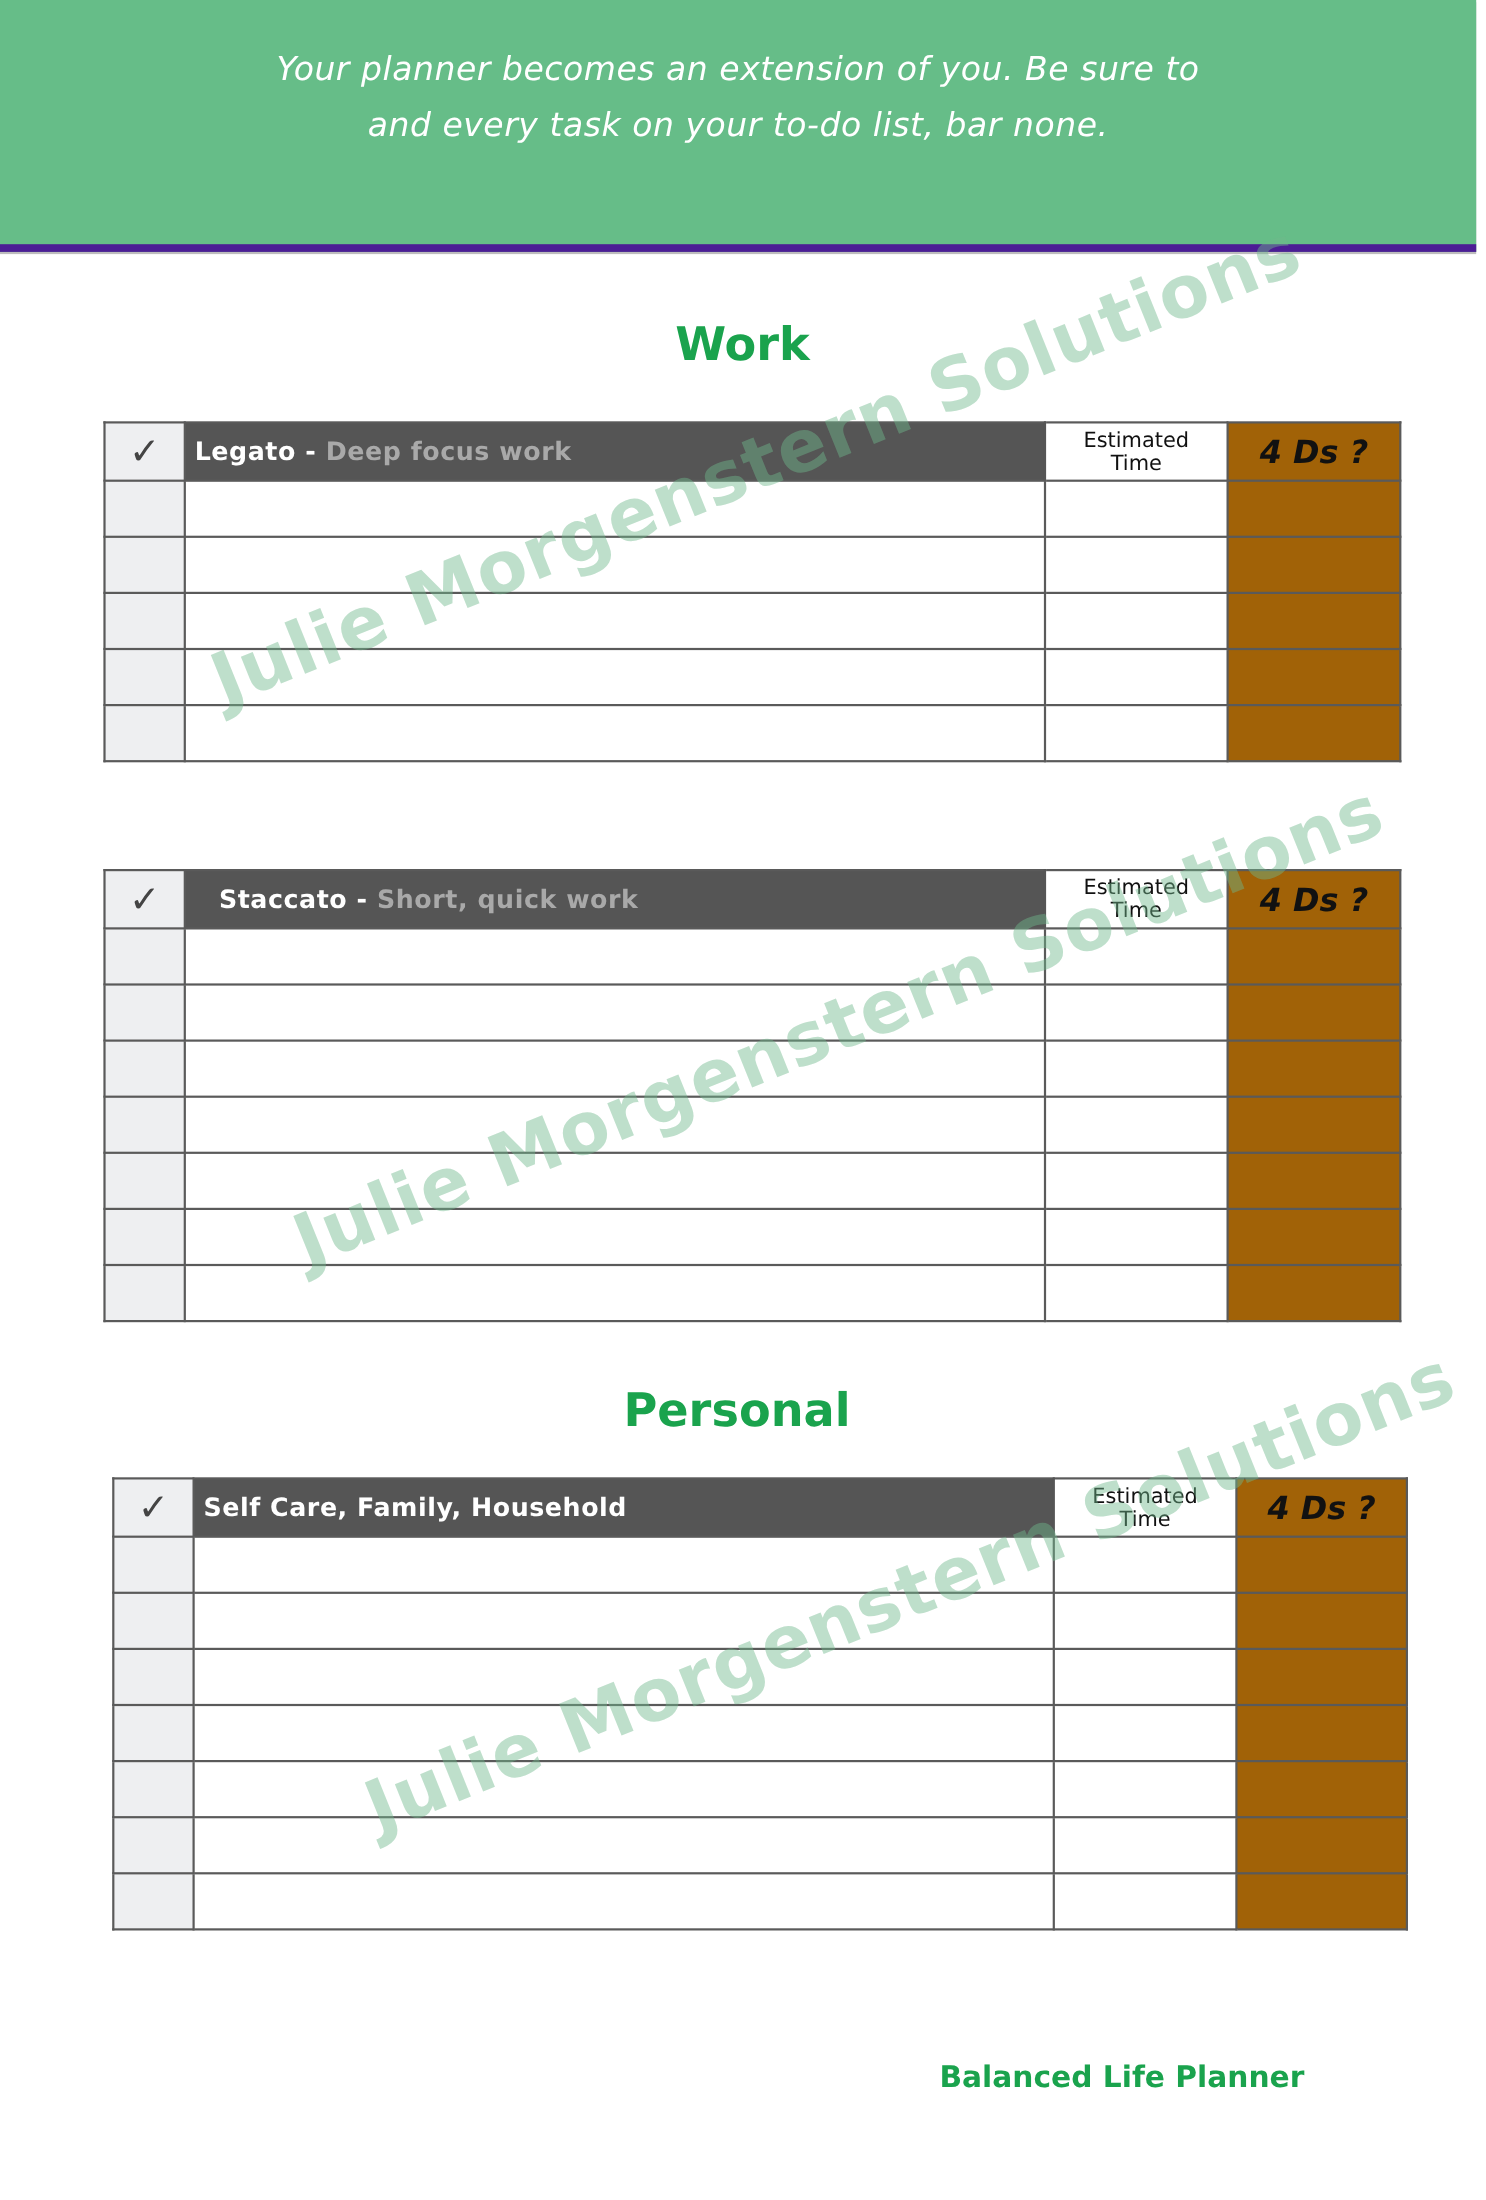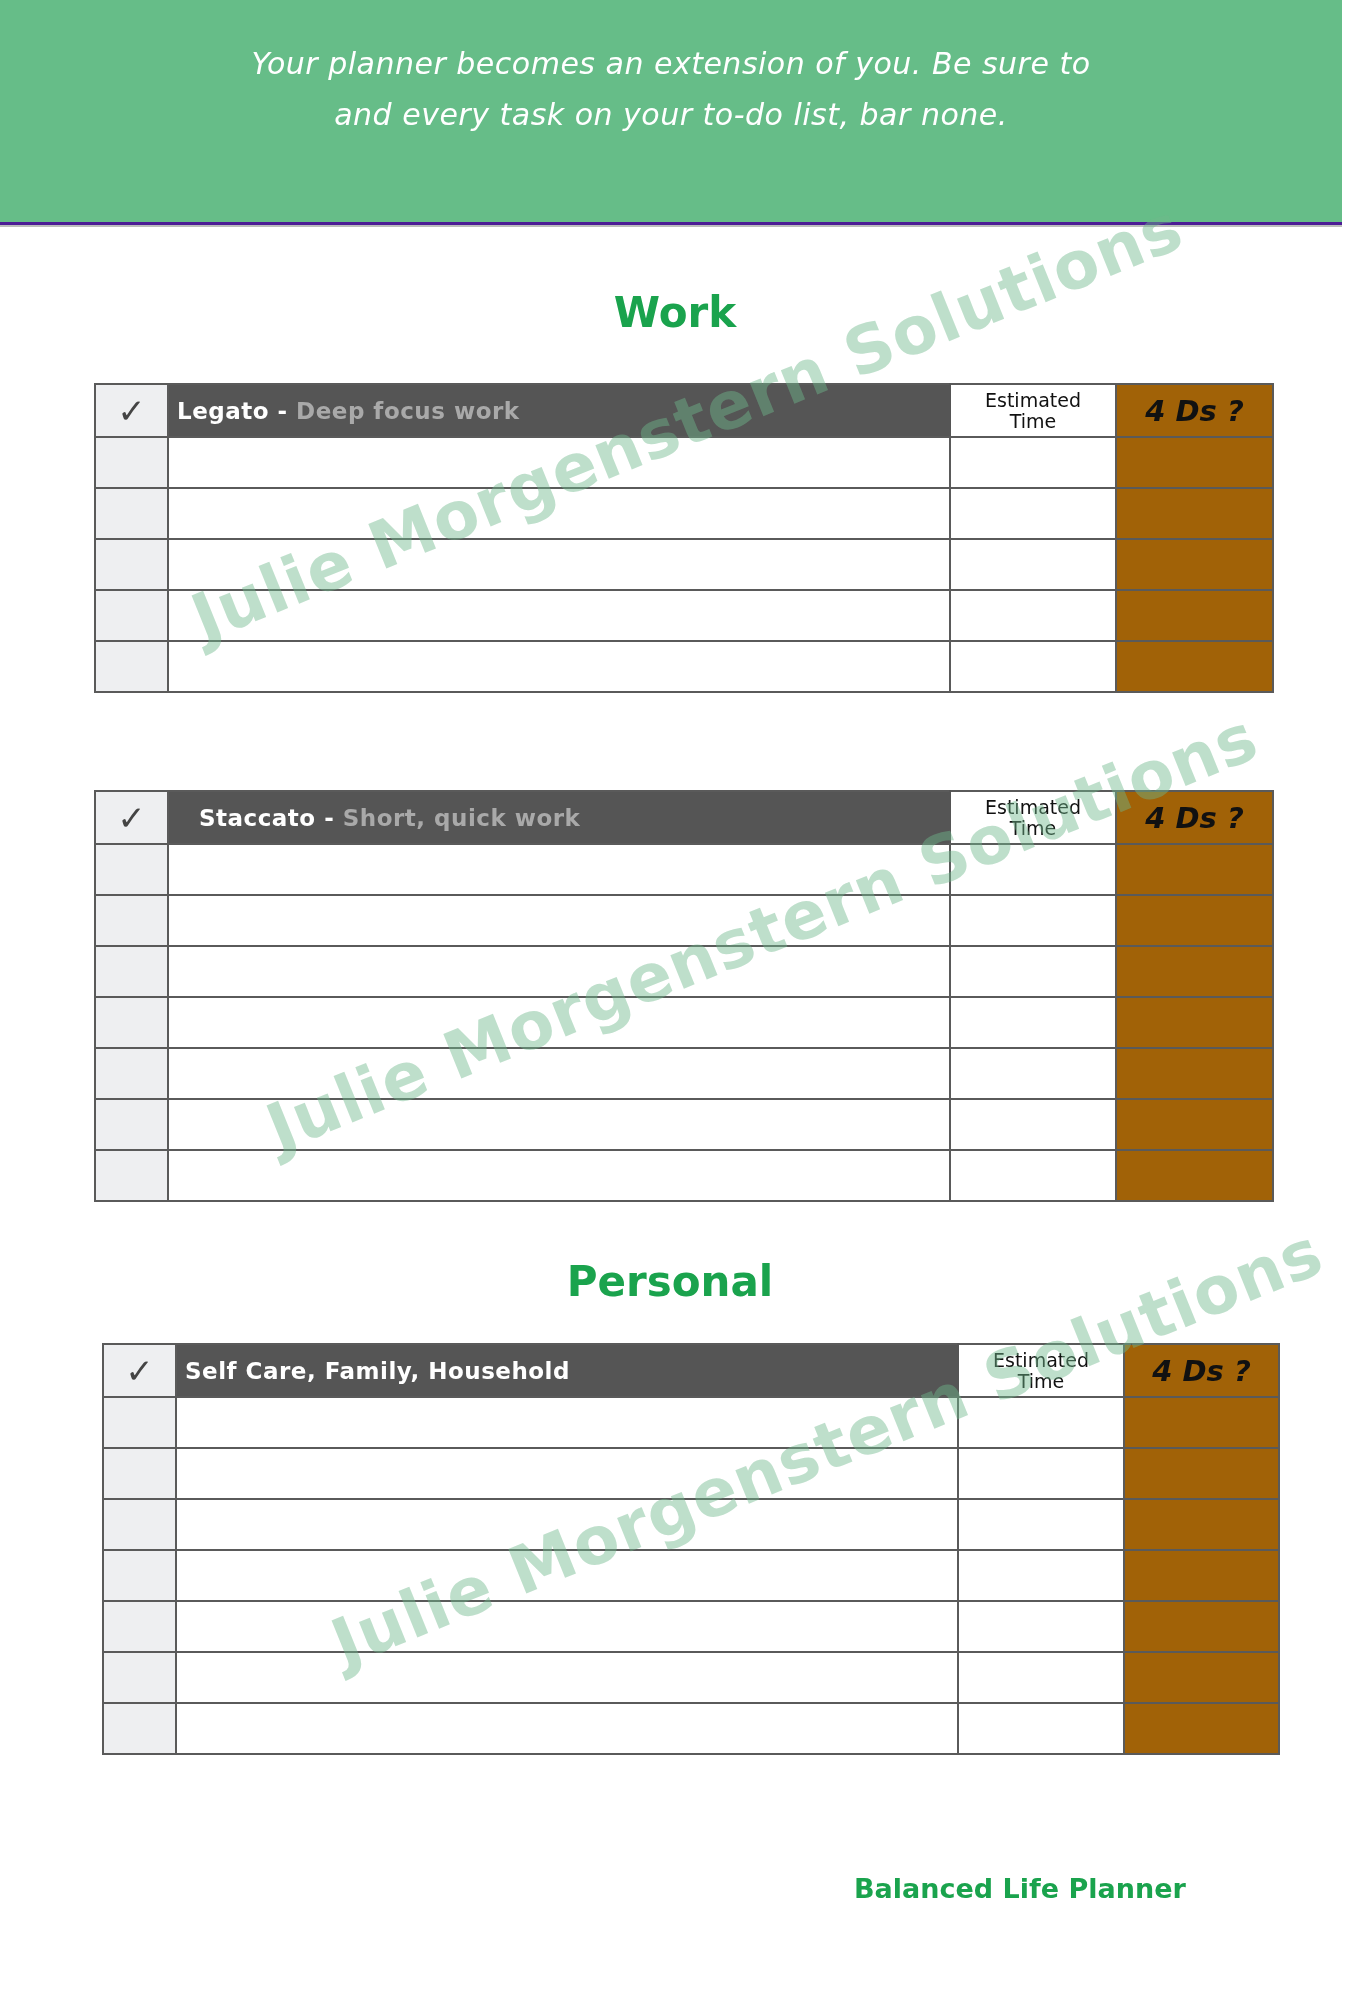--- a/index.html
+++ b/index.html
@@ -1,19 +1,19 @@
 <!DOCTYPE html>
 <html><head>
 <meta charset="utf-8">
 <style>
   html, body { margin: 0; padding: 0; background: #ffffff; }
   body { width: 1351px; height: 2000px; position: relative; overflow: hidden; font-family: "DejaVu Sans", sans-serif; }
   .banner {
     position: absolute; left: 0; top: 0; width: 1342px; height: 222px;
-    background: #66bd88; border-bottom: 3px solid #4c1d95;
+    background: #66bd88; border-bottom: 7px solid #4c1d95;
     box-shadow: 0 2px 0 #bdbdbd;
   }
   .banner-text {
     position: absolute; left: 0; right: 0; top: 38px;
     text-align: center; color: #ffffff; font-style: italic;
     font-size: 30px; line-height: 51px; letter-spacing: 0.5px;
     font-family: "DejaVu Sans", sans-serif;
   }
   .banner-text div { white-space: nowrap; }
   .section-title {

